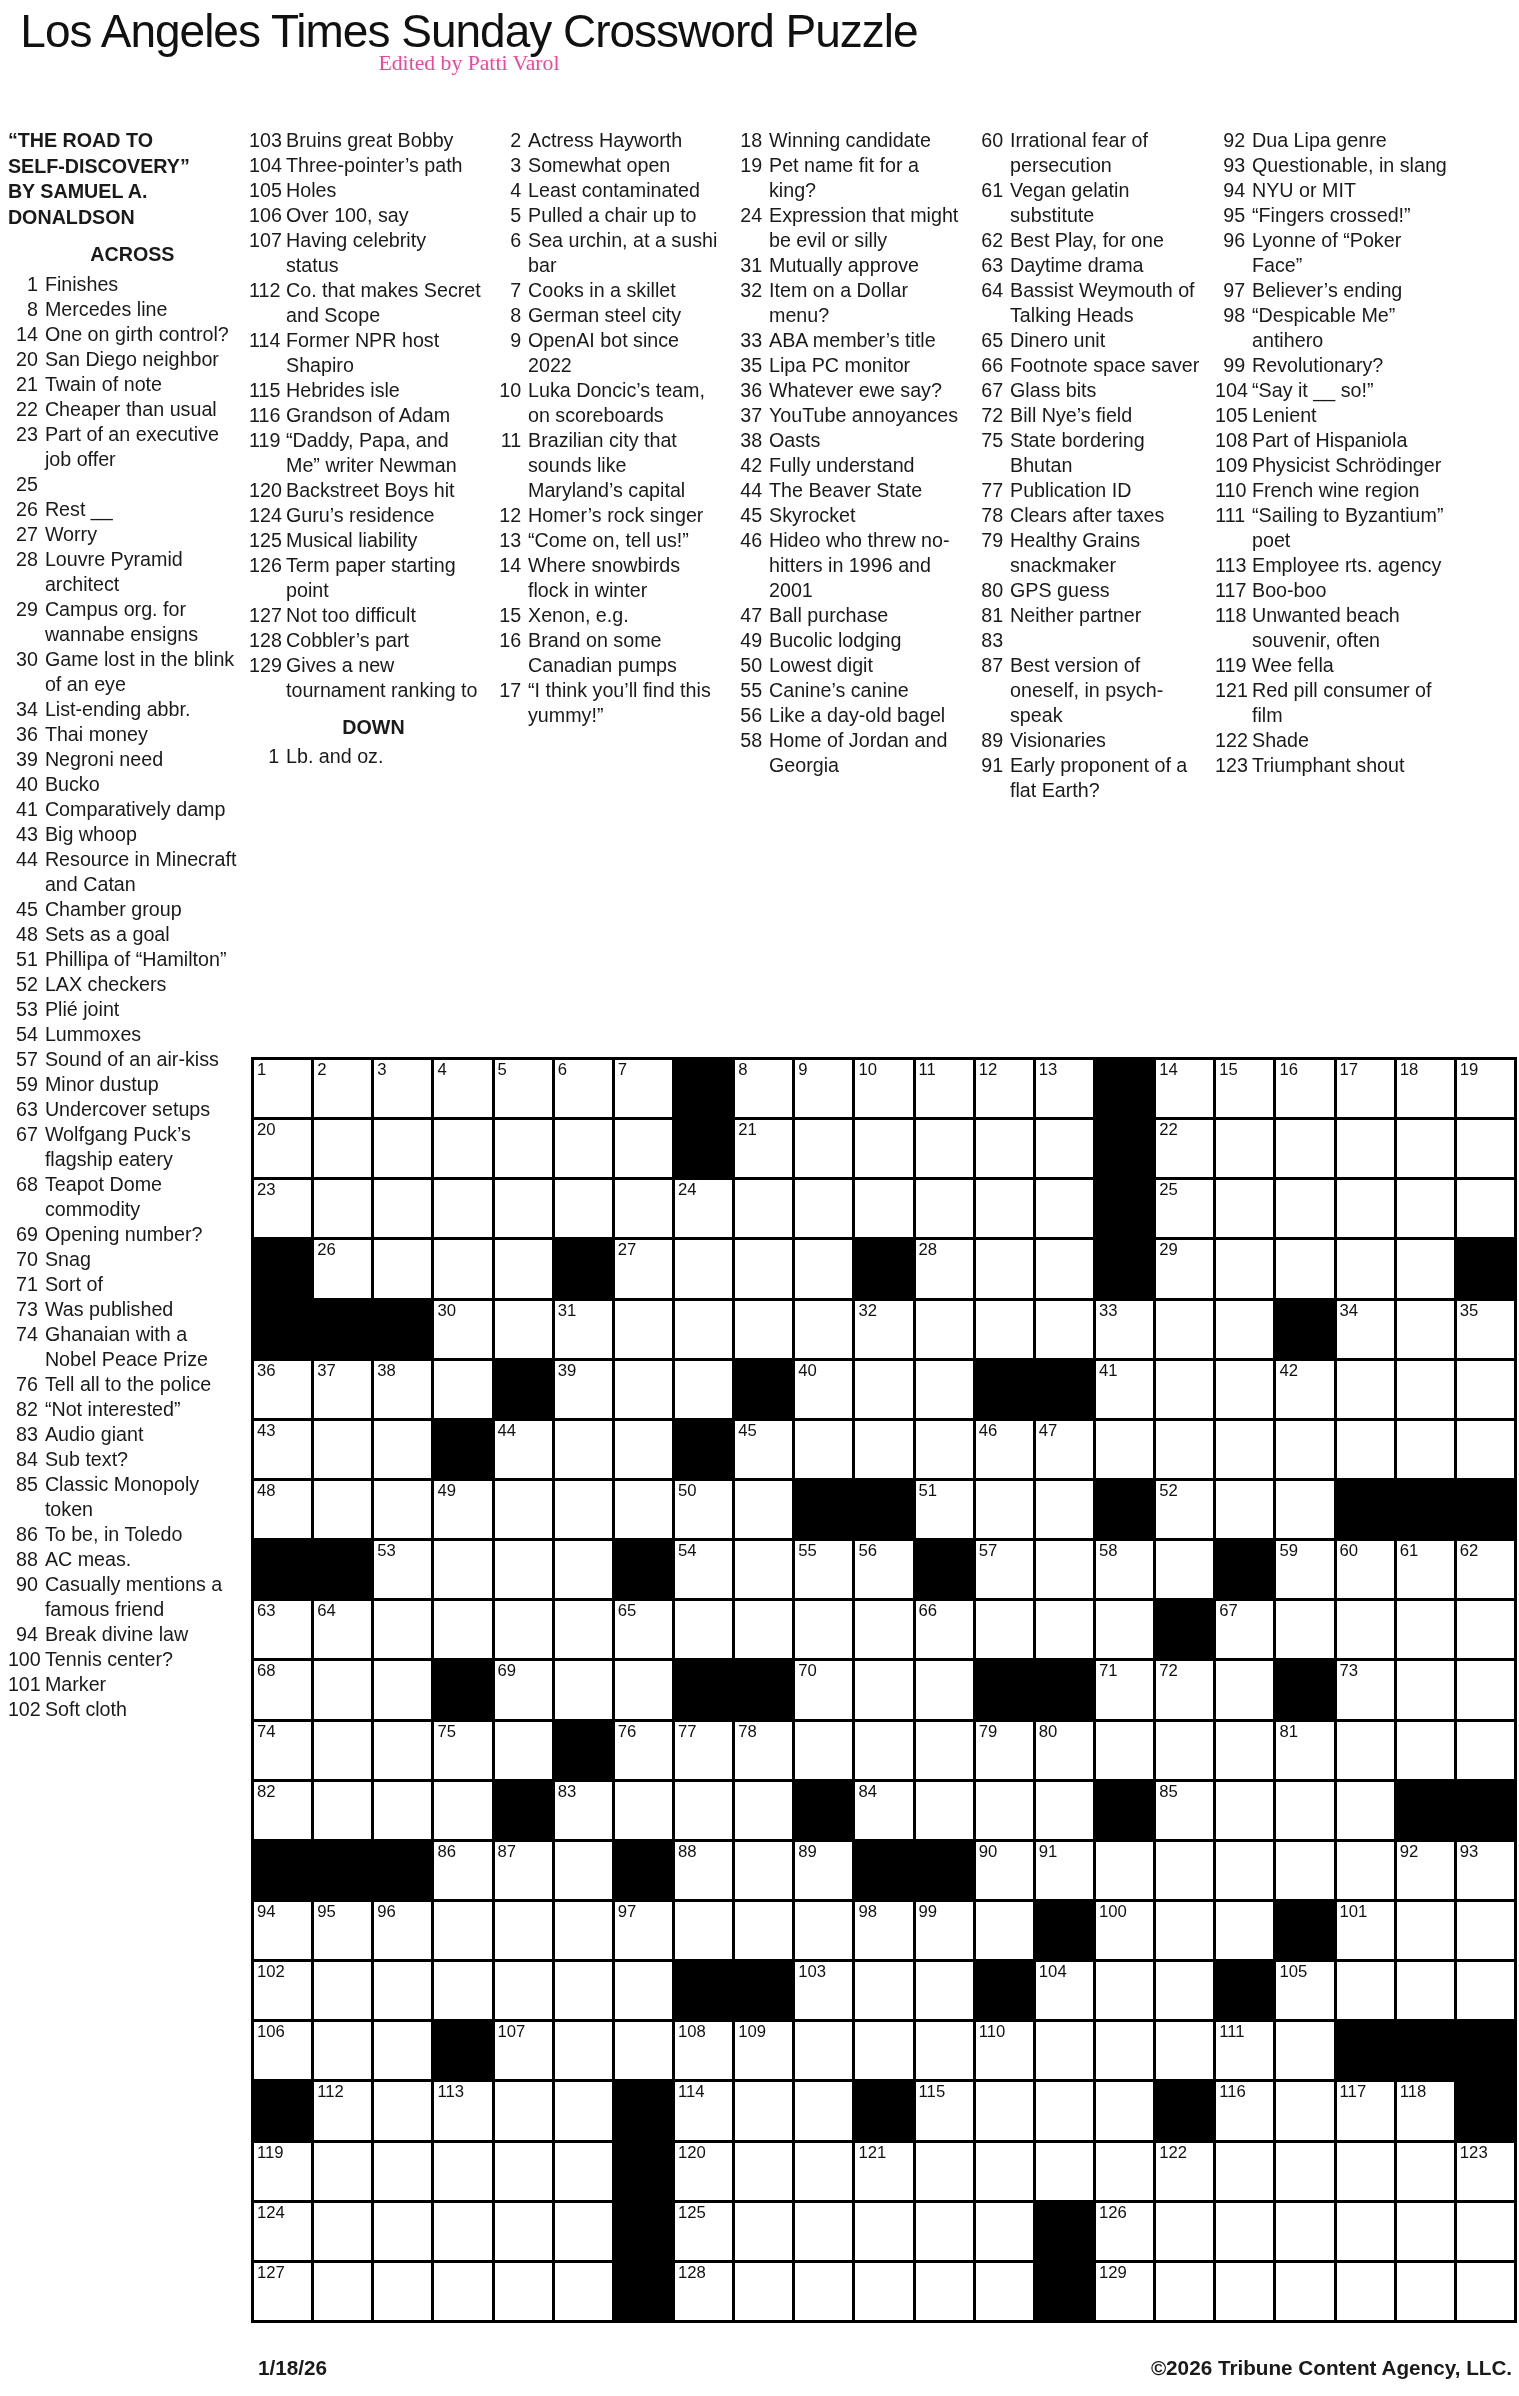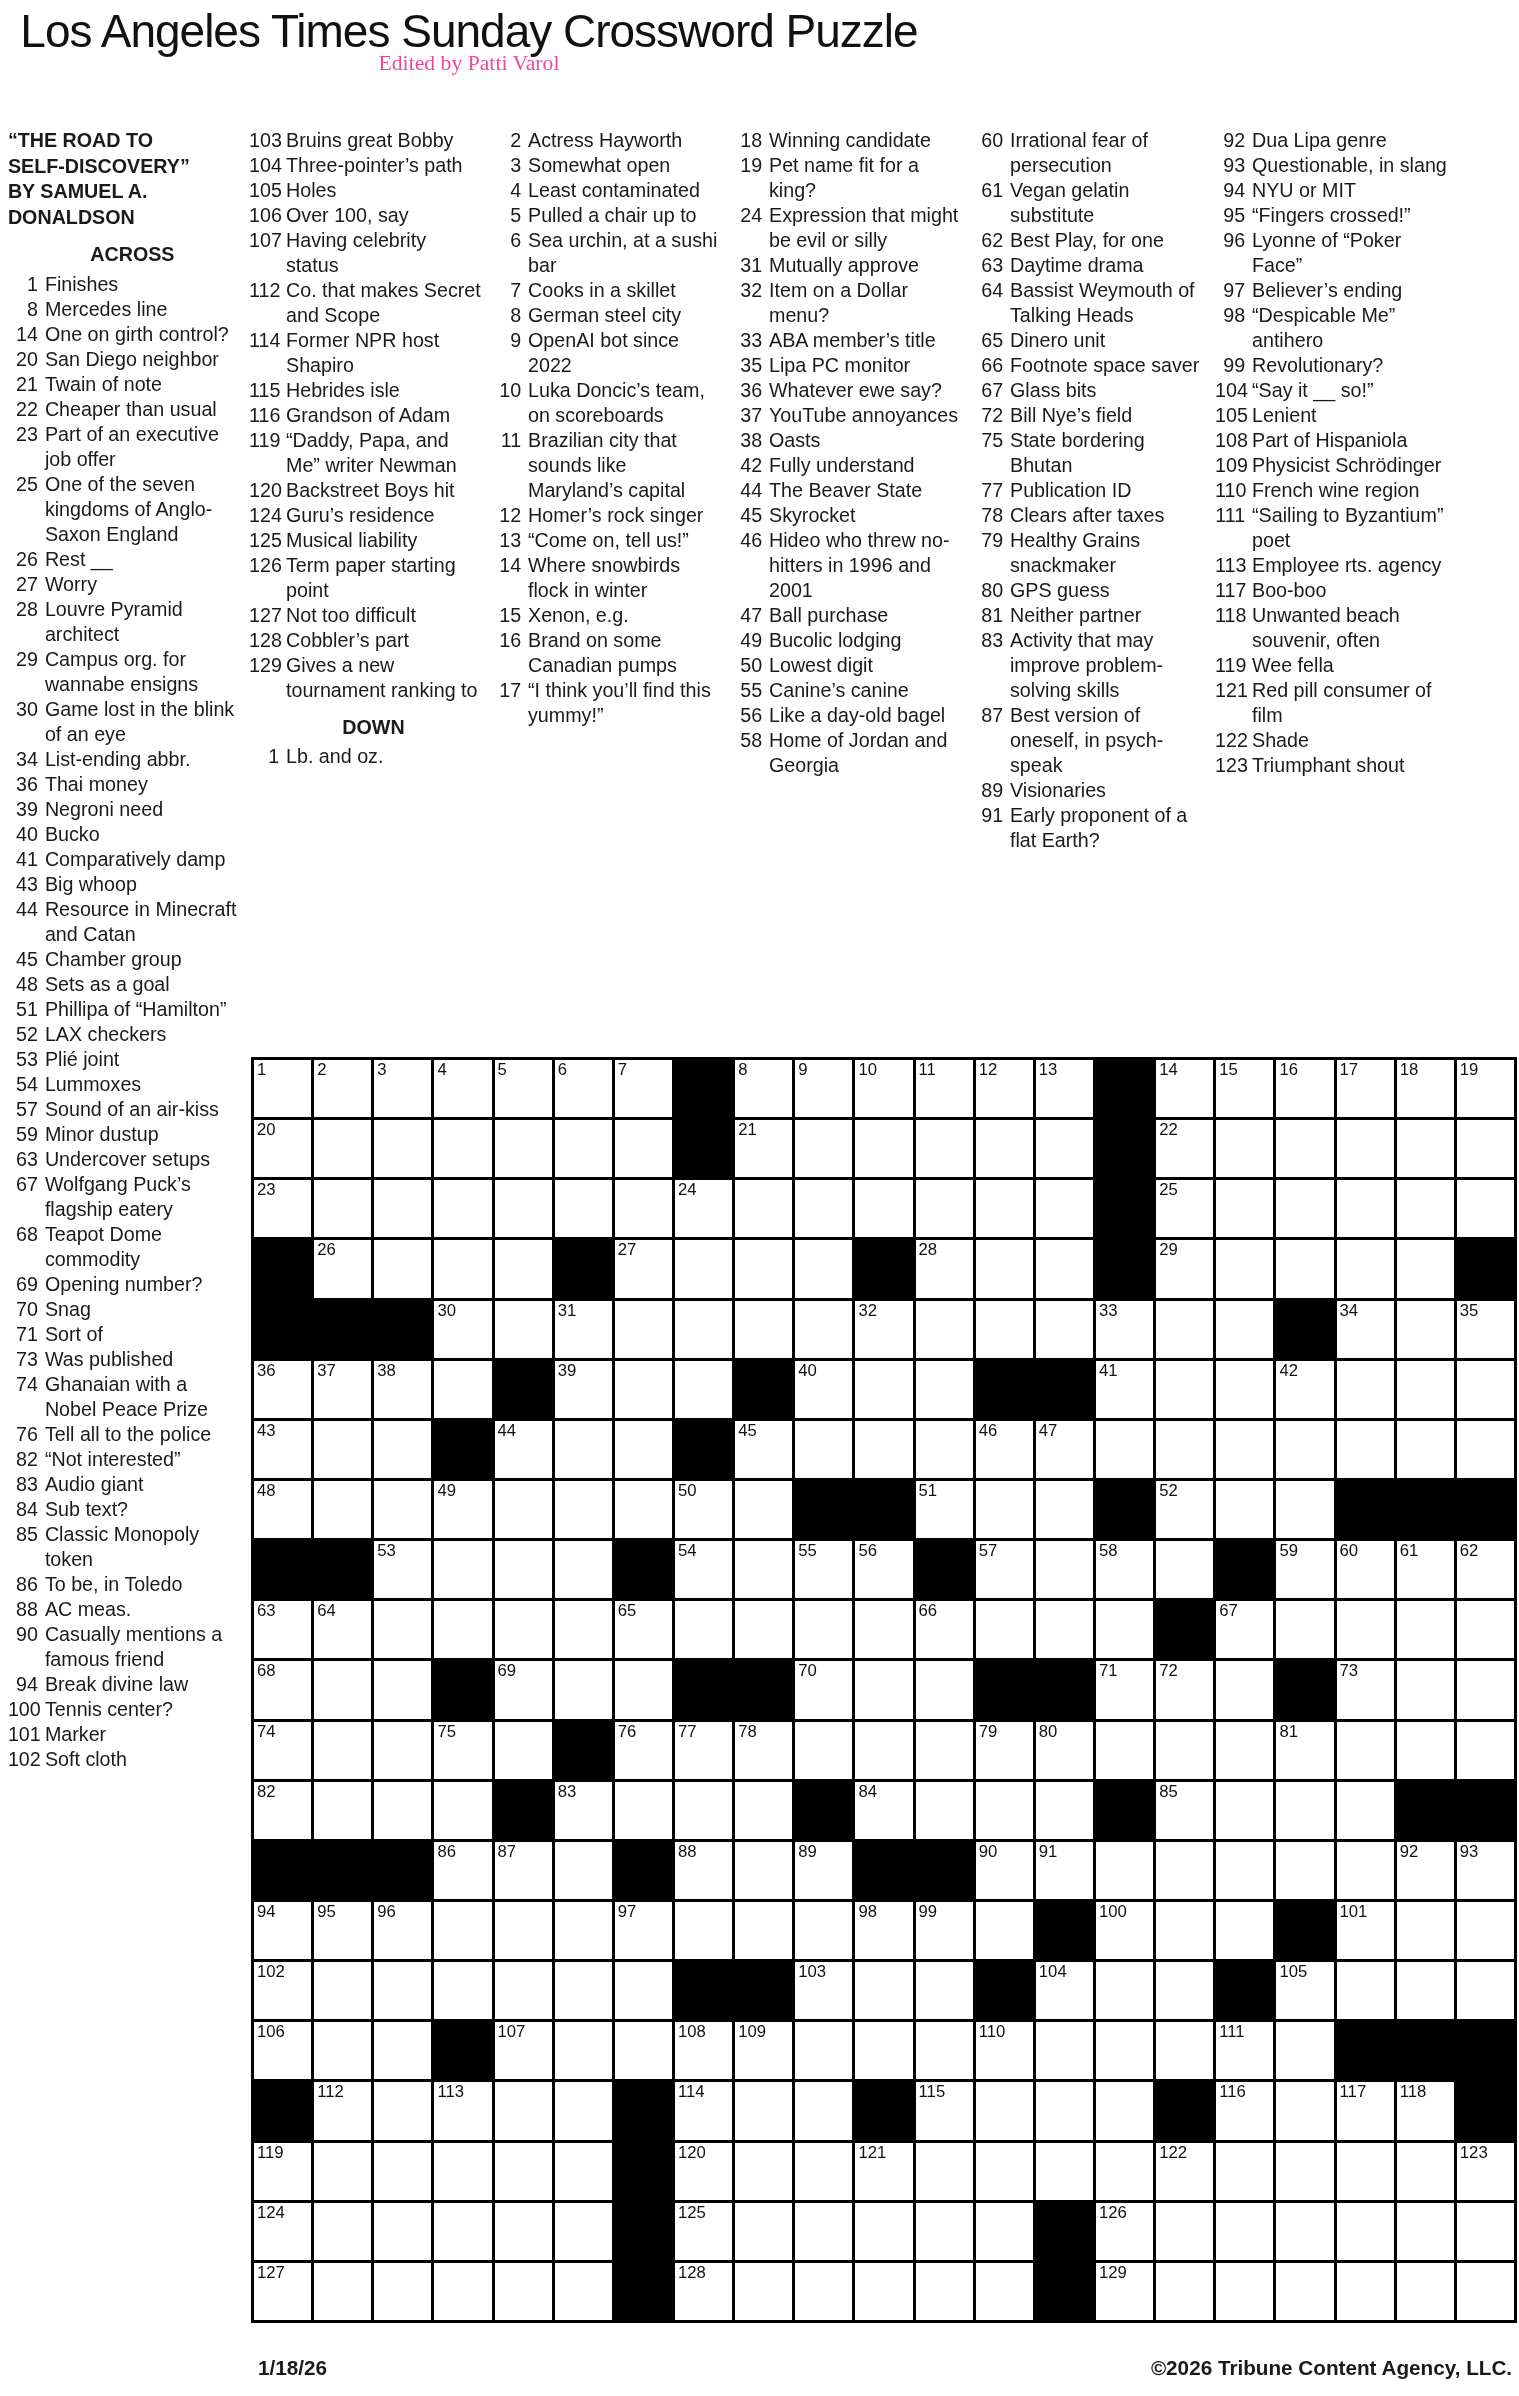--- a/index.html
+++ b/index.html
@@ -80,21 +80,20 @@
       <div class="clue">
         <span class="clue-num">22</span>
         <span class="clue-text">Cheaper than usual</span>
       </div>
       <div class="clue">
         <span class="clue-num">23</span>
         <span class="clue-text">Part of an executive job offer</span>
       </div>
       <div class="clue">
         <span class="clue-num">25</span>
-        <span class="clue-text">One of the seven kingdoms of Anglo-Saxon England</span>
       </div>
       <div class="clue">
         <span class="clue-num">26</span>
         <span class="clue-text">Rest __</span>
       </div>
       <div class="clue">
         <span class="clue-num">27</span>
         <span class="clue-text">Worry</span>
       </div>
       <div class="clue">
@@ -529,21 +528,20 @@
       <div class="clue">
         <span class="clue-num">80</span>
         <span class="clue-text">GPS guess</span>
       </div>
       <div class="clue">
         <span class="clue-num">81</span>
         <span class="clue-text">Neither partner</span>
       </div>
       <div class="clue">
         <span class="clue-num">83</span>
-        <span class="clue-text">Activity that may improve problem-solving skills</span>
       </div>
       <div class="clue">
         <span class="clue-num">87</span>
         <span class="clue-text">Best version of oneself, in psych-speak</span>
       </div>
       <div class="clue">
         <span class="clue-num">89</span>
         <span class="clue-text">Visionaries</span>
       </div>
       <div class="clue">

